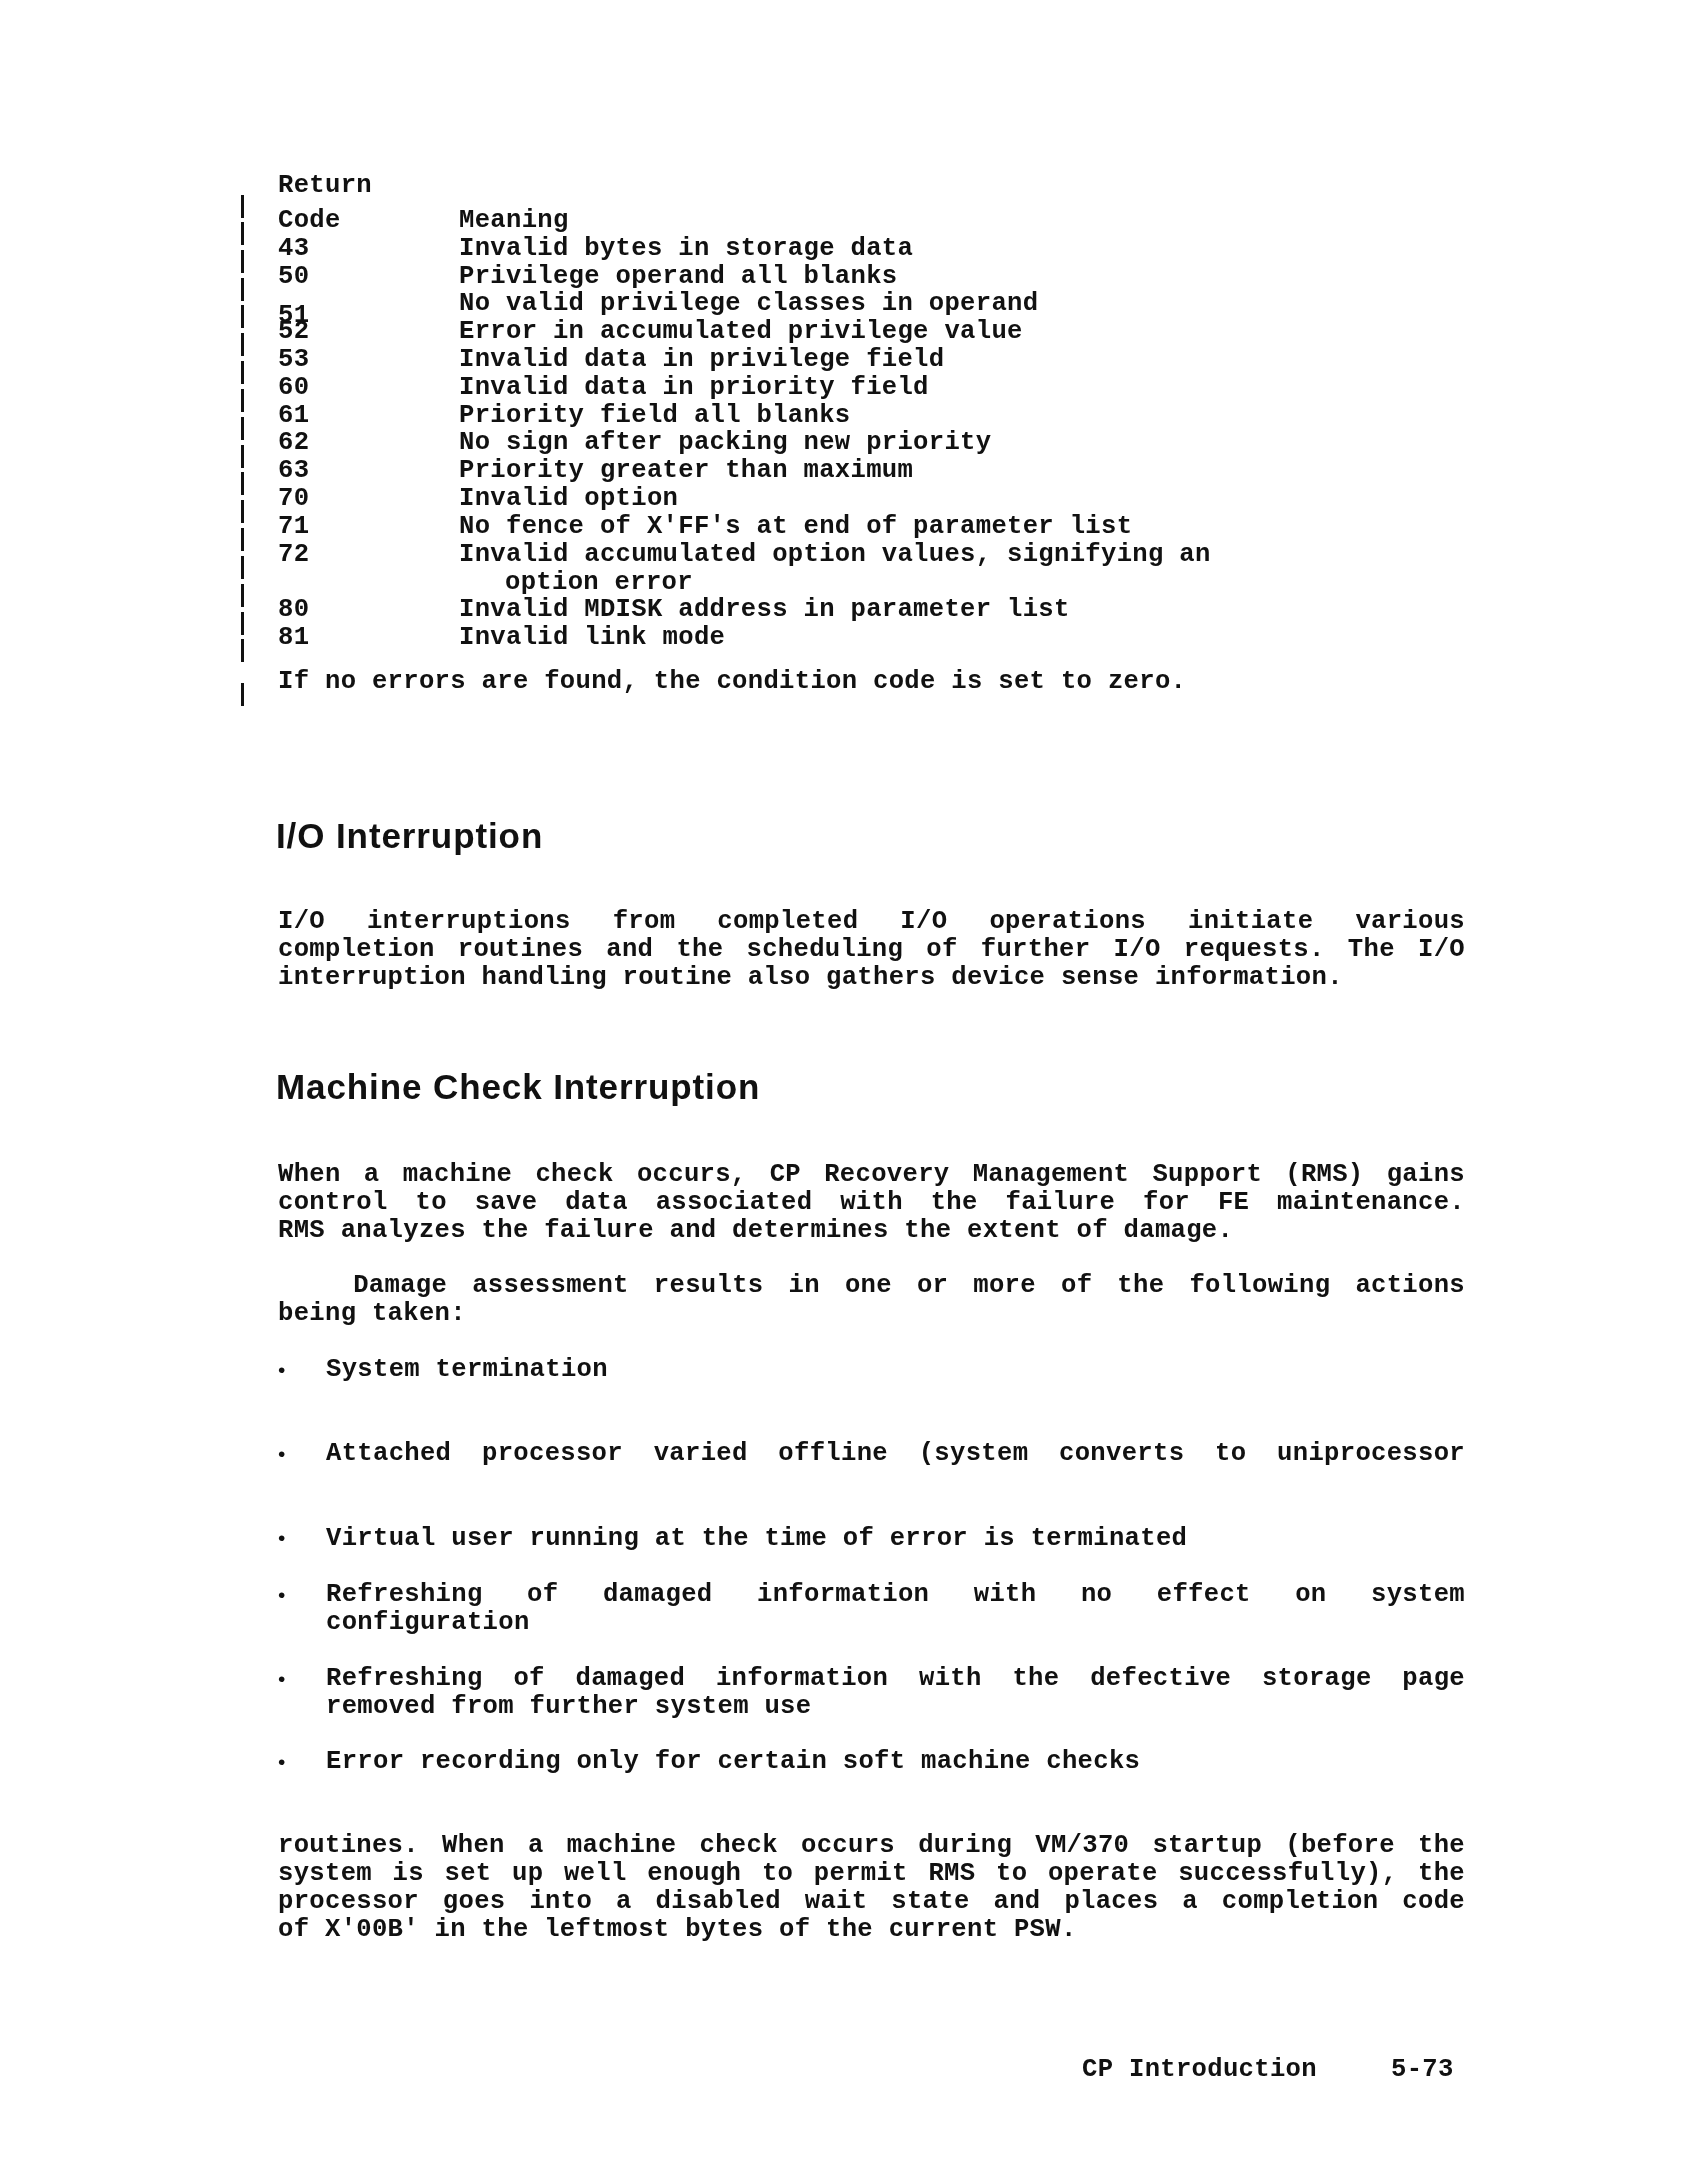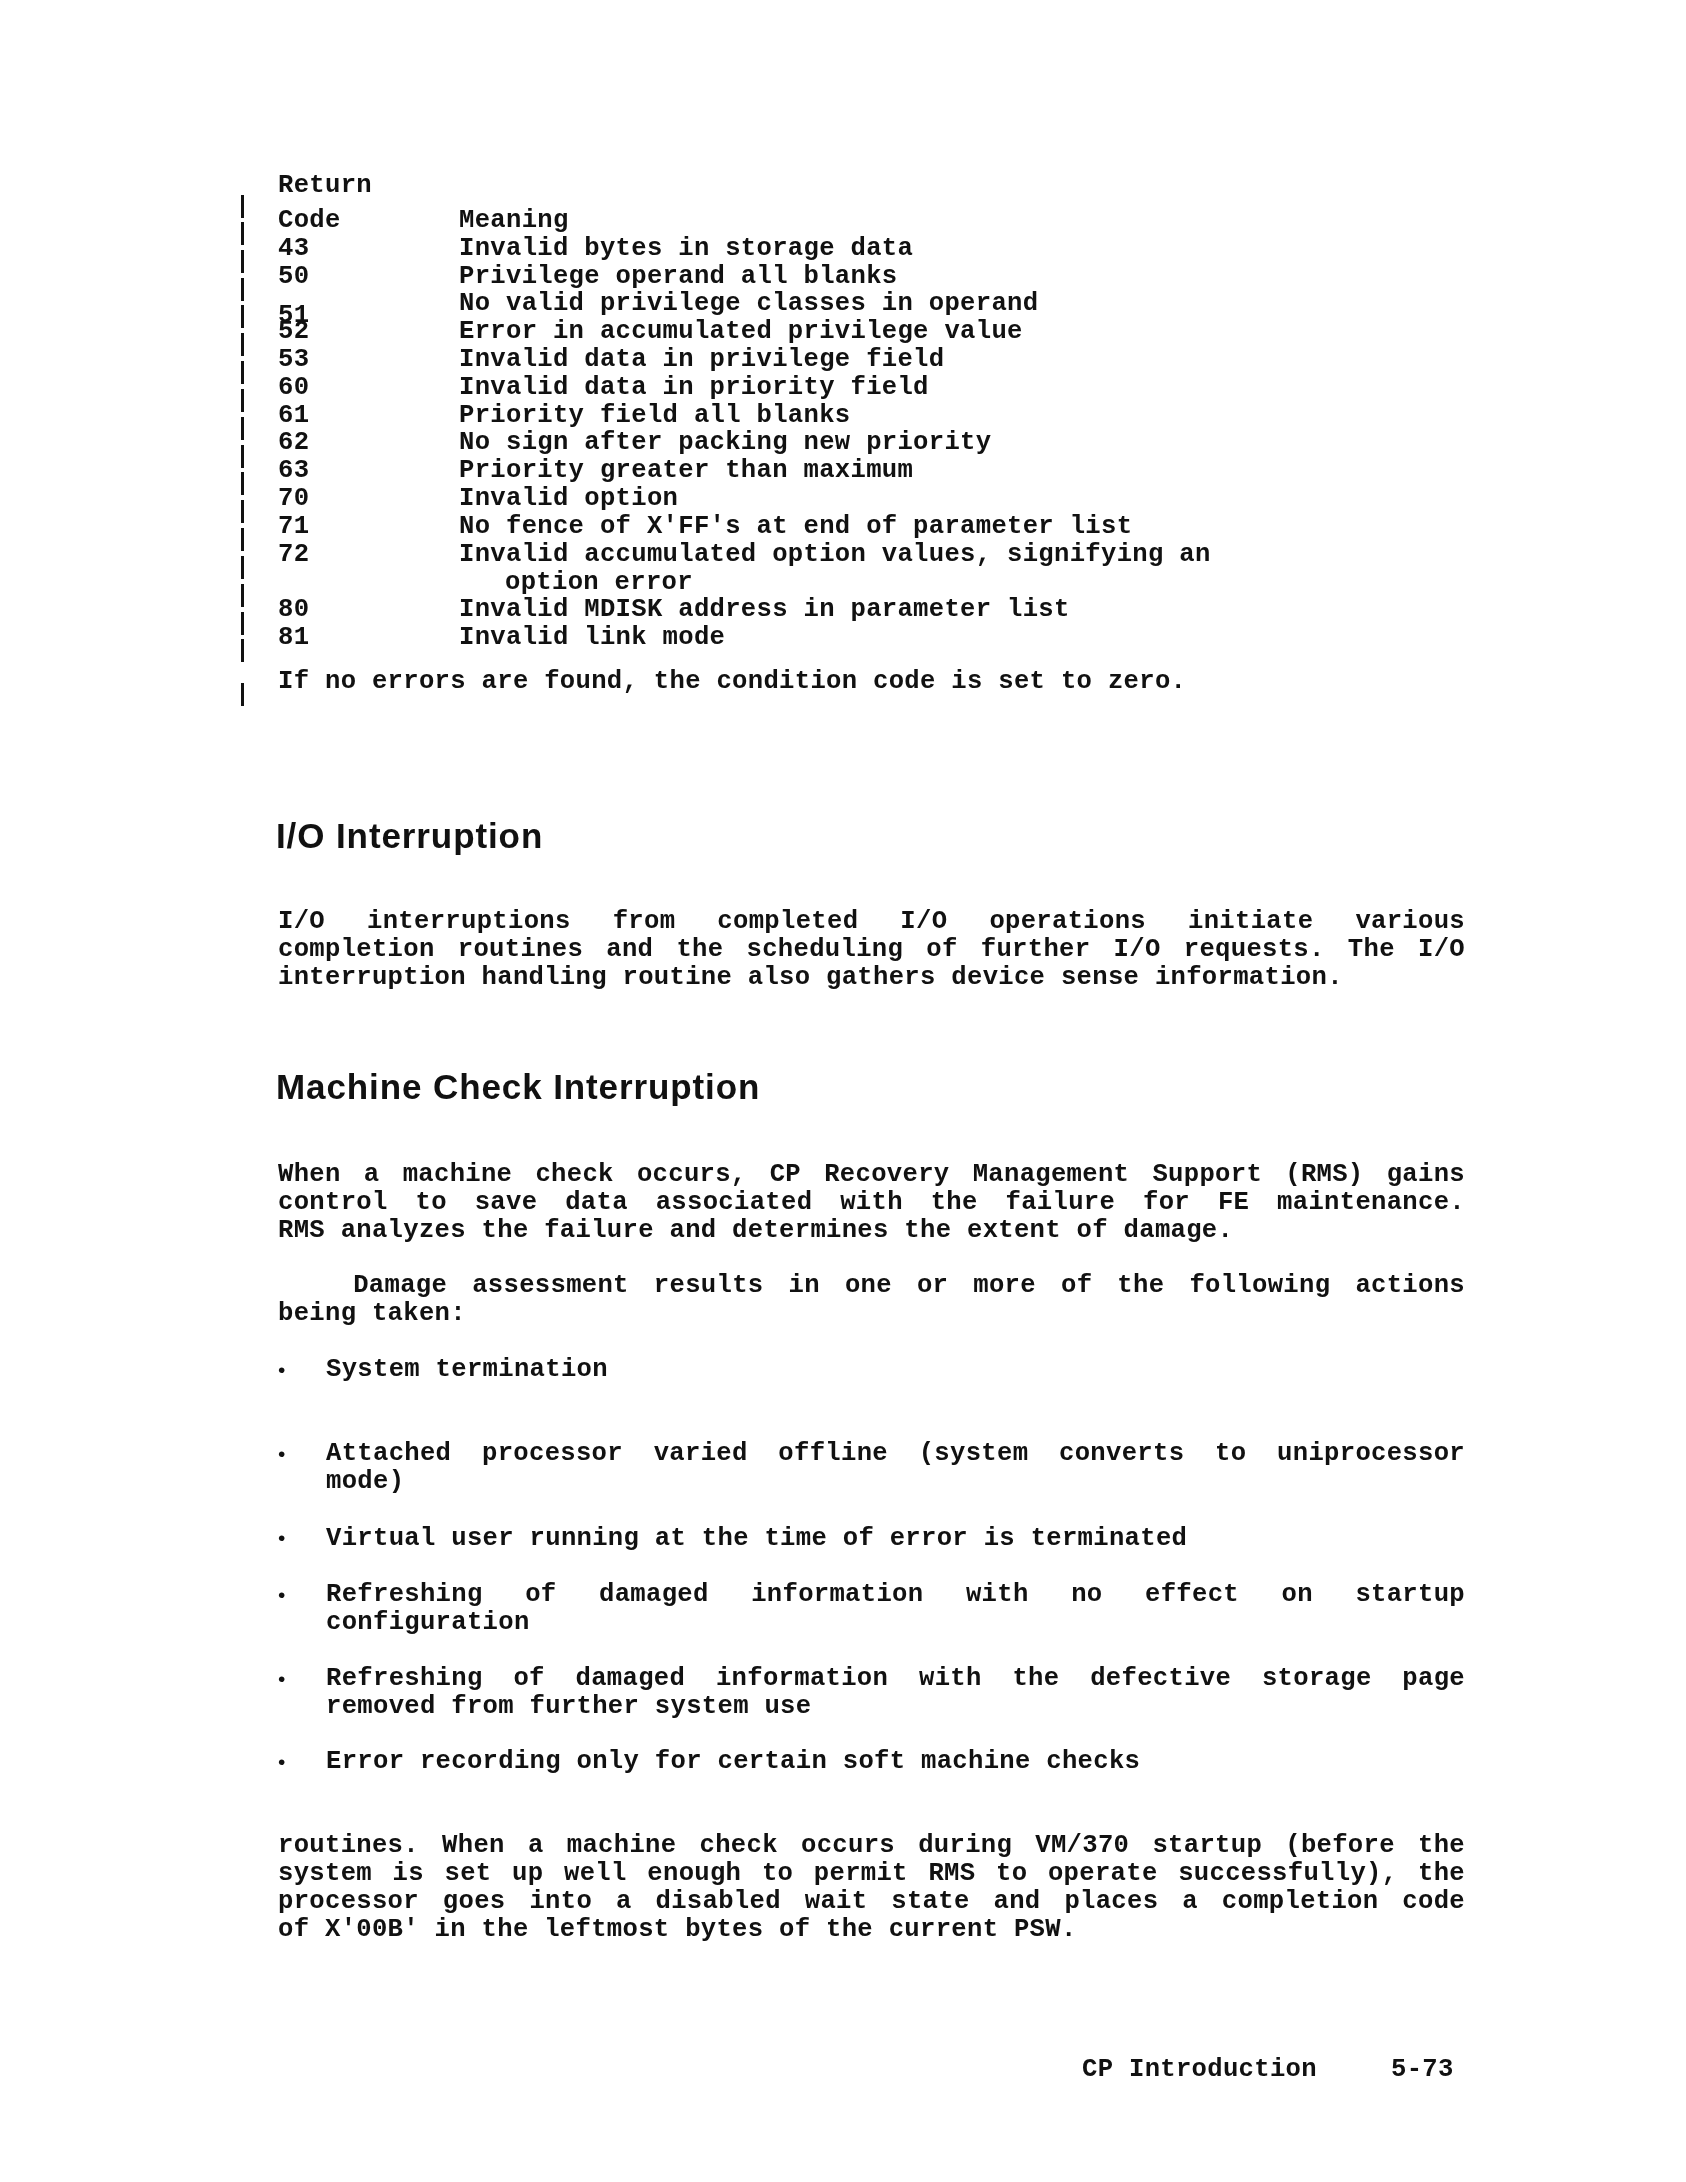--- a/index.html
+++ b/index.html
@@ -127,33 +127,32 @@
     <div>
       <div class="bullet-dot" style="top: 1358px;">•</div>
       <div class="bullet-text mono" style="top: 1356px;">
         <span class="line last" style="display: block; text-align: justify; text-align-last: left;">System termination</span>
       </div>
     </div>
     <div>
       <div class="bullet-dot" style="top: 1442px;">•</div>
       <div class="bullet-text mono" style="top: 1440px;">
         <span class="line" style="display: block; text-align: justify; text-align-last: justify;">Attached processor varied offline (system converts to uniprocessor</span>
-        <span class="line last" style="display: block; text-align: justify; text-align-last: left;">mode)</span>
       </div>
     </div>
     <div>
       <div class="bullet-dot" style="top: 1526px;">•</div>
       <div class="bullet-text mono" style="top: 1525px;">
         <span class="line last" style="display: block; text-align: justify; text-align-last: left;">Virtual user running at the time of error is terminated</span>
       </div>
     </div>
     <div>
       <div class="bullet-dot" style="top: 1583px;">•</div>
       <div class="bullet-text mono" style="top: 1581px;">
-        <span class="line" style="display: block; text-align: justify; text-align-last: justify;">Refreshing of damaged information with no effect on startup</span>
+        <span class="line" style="display: block; text-align: justify; text-align-last: justify;">Refreshing of damaged information with no effect on system</span>
         <span class="line last" style="display: block; text-align: justify; text-align-last: left;">configuration</span>
       </div>
     </div>
     <div>
       <div class="bullet-dot" style="top: 1667px;">•</div>
       <div class="bullet-text mono" style="top: 1665px;">
         <span class="line" style="display: block; text-align: justify; text-align-last: justify;">Refreshing of damaged information with the defective storage page</span>
         <span class="line last" style="display: block; text-align: justify; text-align-last: left;">removed from further system use</span>
       </div>
     </div>

